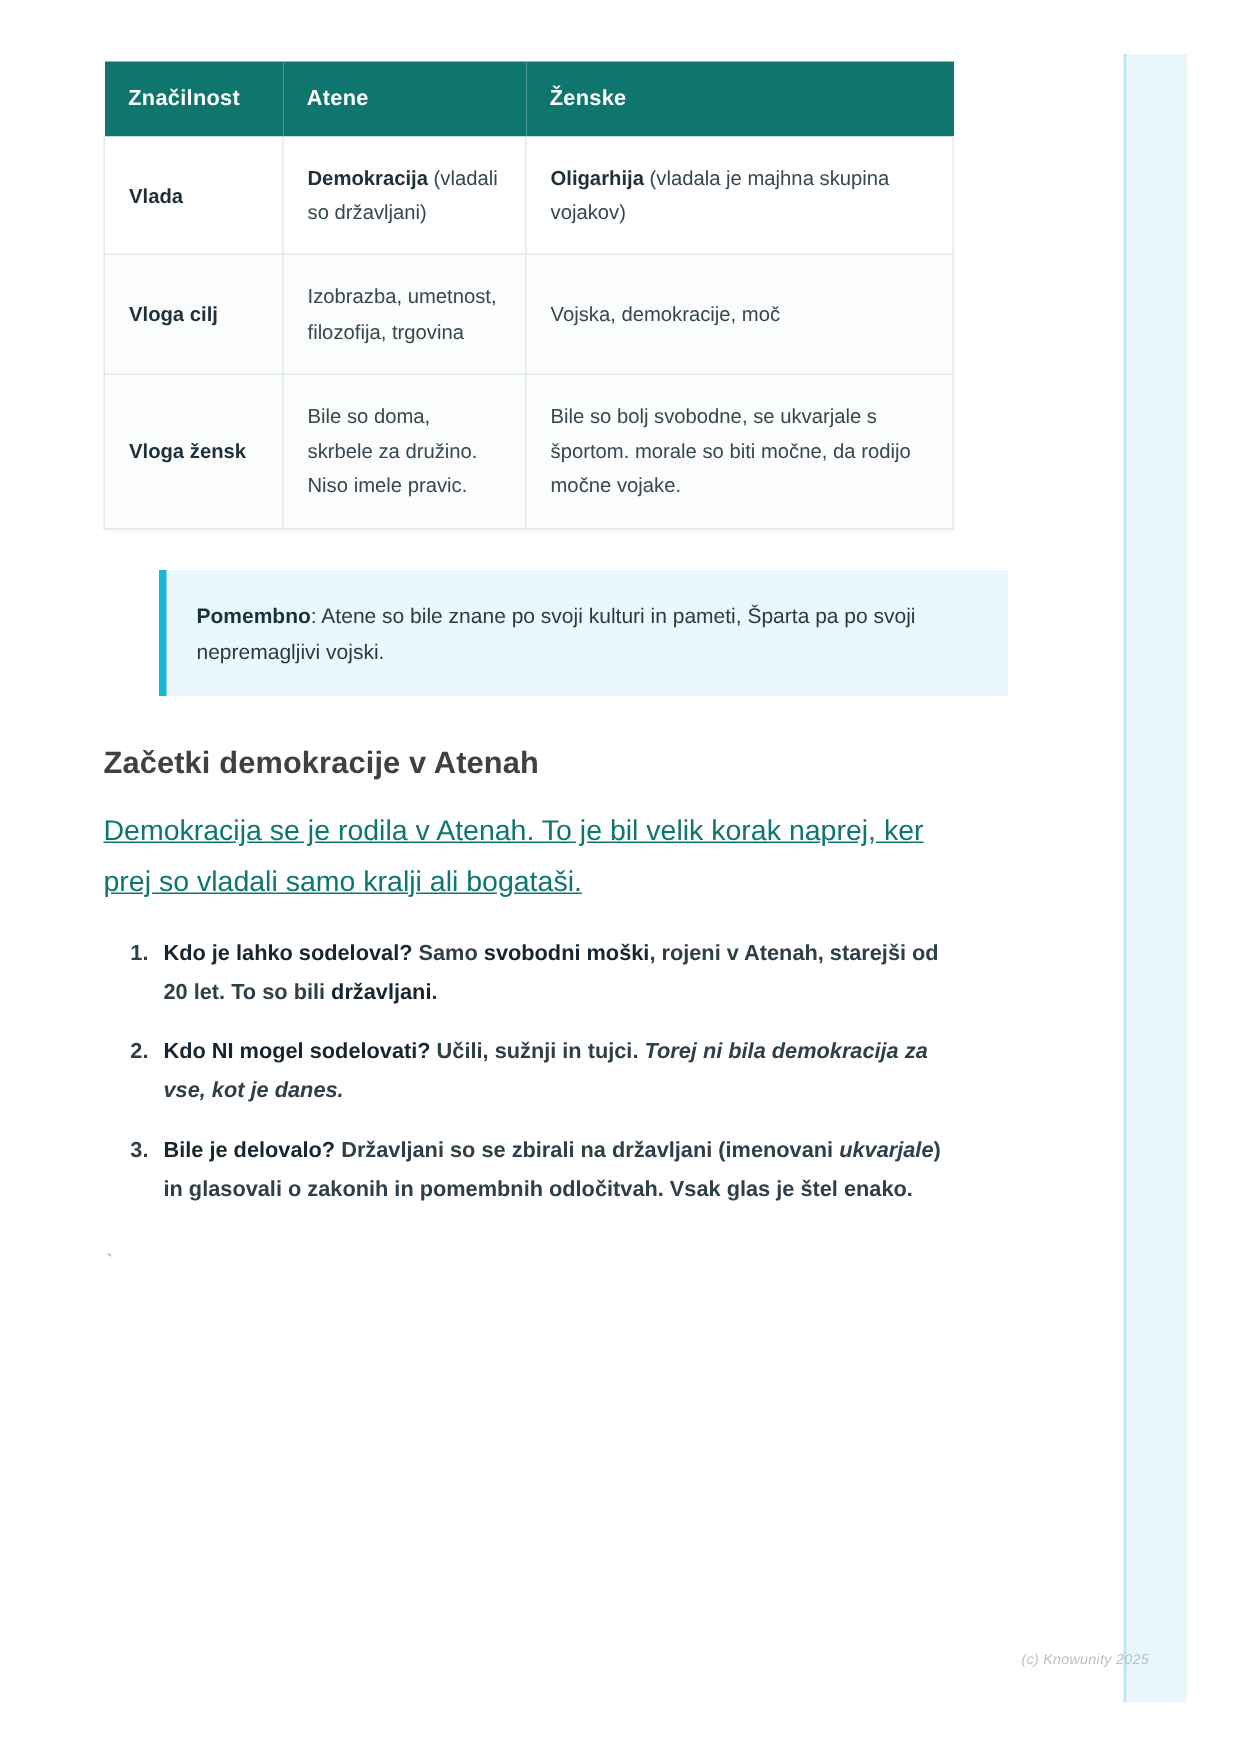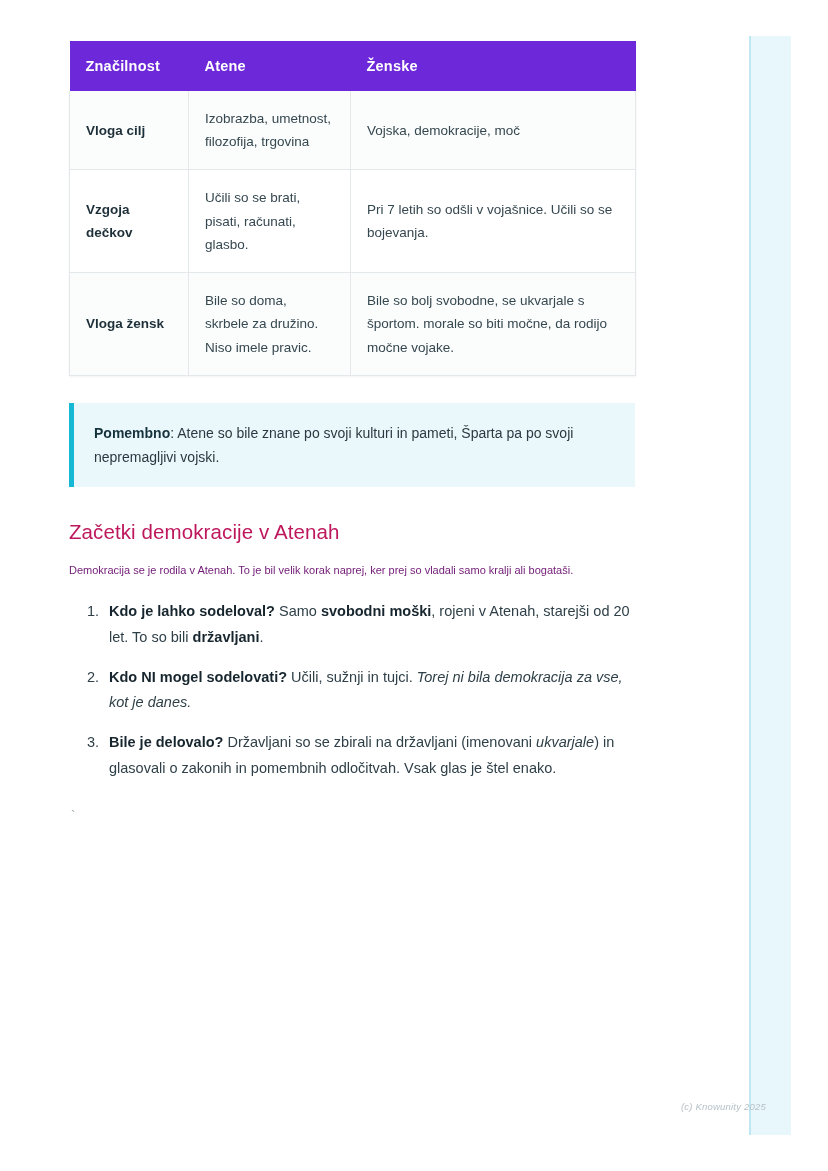--- a/index.html
+++ b/index.html
@@ -46,21 +46,21 @@
   }
 
   
   table.cmp {
     width: 566px;
     border-collapse: collapse;
     table-layout: fixed;
     box-shadow: 0 1px 2px rgba(0,0,0,0.05);
   }
   table.cmp th {
-    background: #6d28d9;
+    background: #0f766e;
     color: #ffffff;
     font-size: 14.5px;
     font-weight: bold;
     text-align: left;
     padding: 17px 16px;
     letter-spacing: 0.2px;
     vertical-align: middle;
   }
   table.cmp col.c1 { width: 119px; }
   table.cmp col.c2 { width: 162px; }
@@ -87,45 +87,48 @@
   
   .callout {
     margin-top: 27px;
     background: #eaf8fb;
     border-left: 5px solid #17b8d4;
     padding: 18px 22px 18px 20px;
     width: 566px;
     font-size: 14px;
     line-height: 1.74;
     color: #2b3a42;
+    margin-left: 37px;
   }
   .callout b { color: #16323c; }
 
   
   h2.section {
-    color: #be185d;
+    color: #404040;
     font-size: 20.5px;
-    font-weight: normal;
+    font-weight: bold;
     margin: 33px 0 0 0;
     letter-spacing: 0.1px;
   }
   p.intro {
-    font-size: 11px;
+    font-size: 19px;
     line-height: 1.78;
     margin: 17px 0 0 0;
-    color: #701a75;
+    color: #0f766e;
+    text-decoration: underline;
   }
 
   
   ol.steps {
     margin: 18px 0 0 0;
     padding-left: 34px;
     font-size: 14.5px;
     line-height: 1.78;
     color: #2e3f47;
+    font-weight: bold;
   }
   ol.steps li {
     margin-bottom: 14px;
     padding-left: 6px;
   }
   ol.steps li b { color: #17262e; }
   ol.steps li i { font-style: italic; color: #2e3f47; }
 
   .tick {
     margin-top: 26px;
@@ -161,29 +164,29 @@
           <col class="c3">
         </colgroup>
       <thead>
         <tr>
           <th>Značilnost</th>
           <th>Atene</th>
           <th>Ženske</th>
         </tr>
       </thead>
       <tbody>
+        <tr>
+          <td class="rowhead">Vlada</td>
+          <td><b>Demokracija</b><span> (vladali so državljani)</span></td>
+          <td><b>Oligarhija</b><span> (vladala je majhna skupina vojakov)</span></td>
+        </tr>
         <tr class="alt">
           <td class="rowhead">Vloga cilj</td>
           <td><span>Izobrazba, umetnost, filozofija, trgovina</span></td>
           <td><span>Vojska, demokracije, moč</span></td>
-        </tr>
-        <tr>
-          <td class="rowhead">Vzgoja dečkov</td>
-          <td><span>Učili so se brati, pisati, računati, glasbo.</span></td>
-          <td><span>Pri 7 letih so odšli v vojašnice. Učili so se bojevanja.</span></td>
         </tr>
         <tr class="alt">
           <td class="rowhead">Vloga žensk</td>
           <td><span>Bile so doma, skrbele za družino. Niso imele pravic.</span></td>
           <td><span>Bile so bolj svobodne, se ukvarjale s športom. morale so biti močne, da rodijo močne vojake.</span></td>
         </tr>
       </tbody>
     </table>
 
     <div class="callout">

